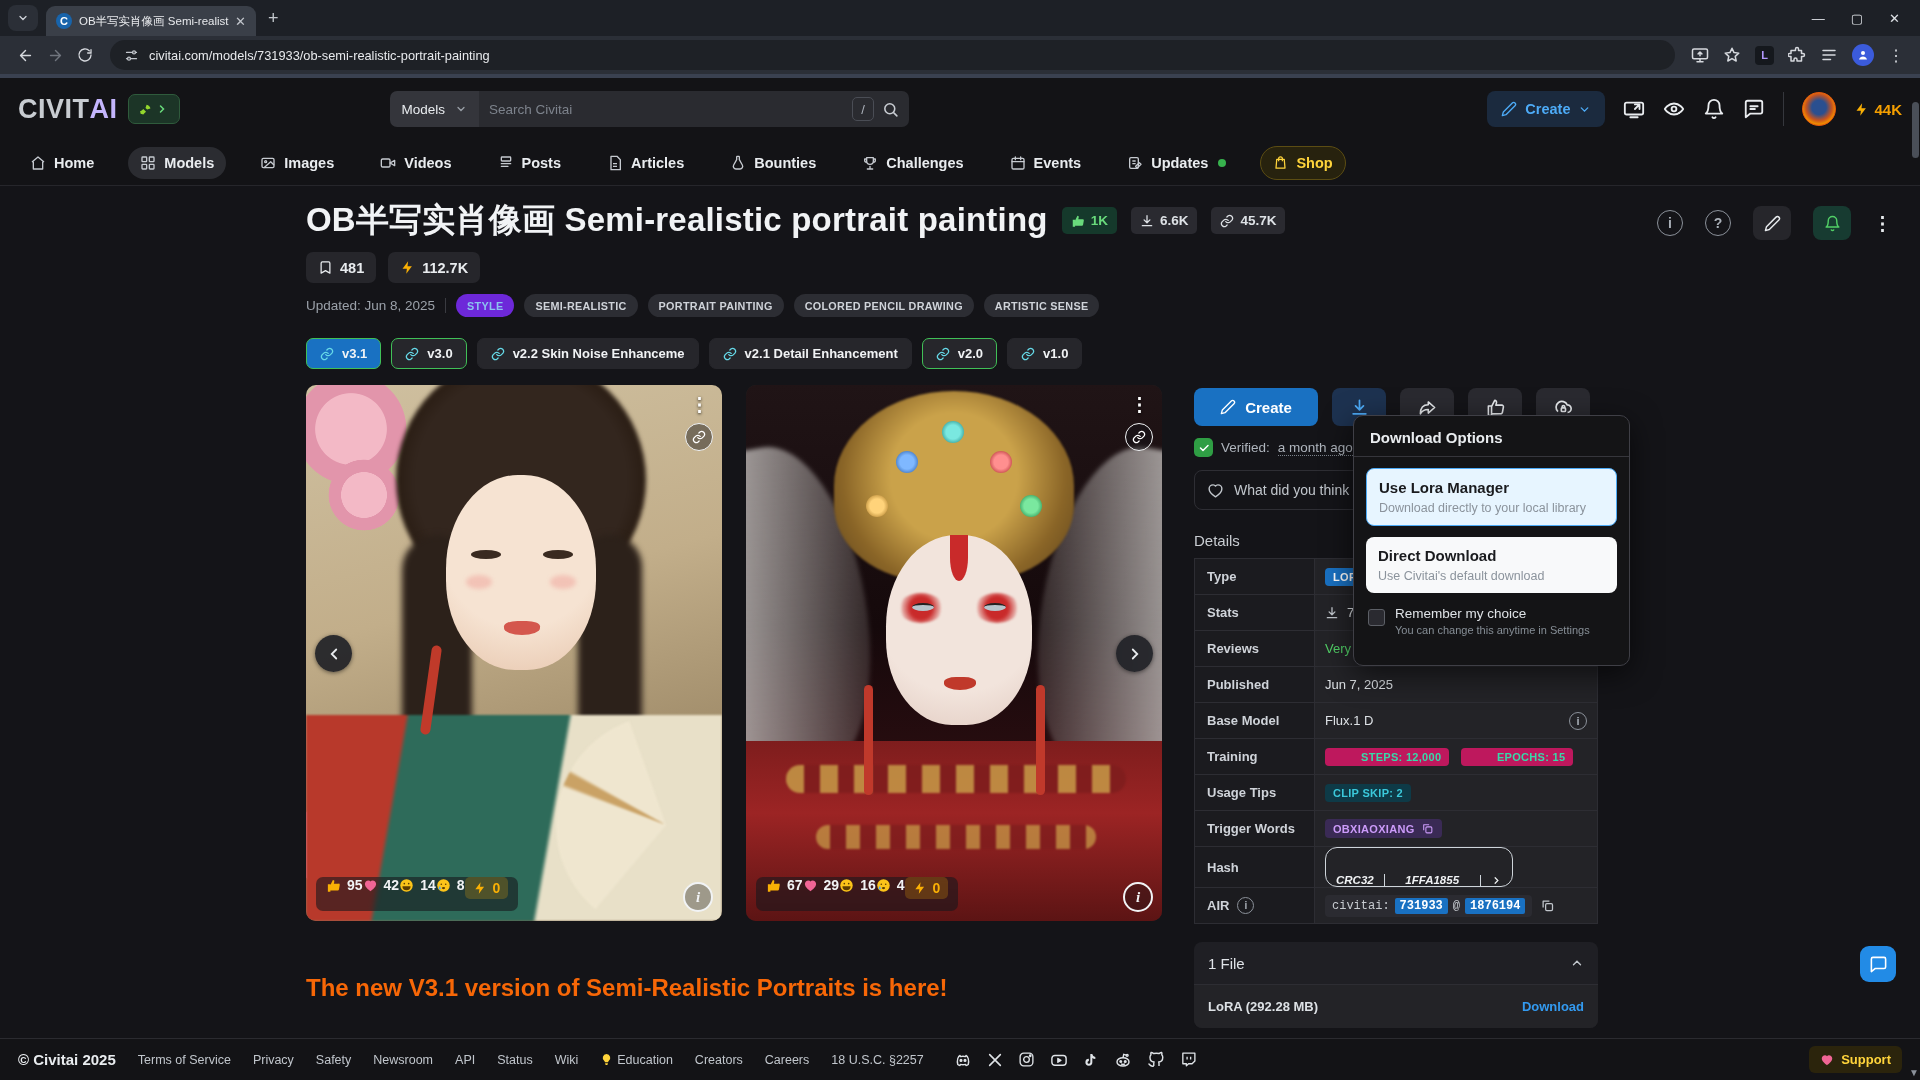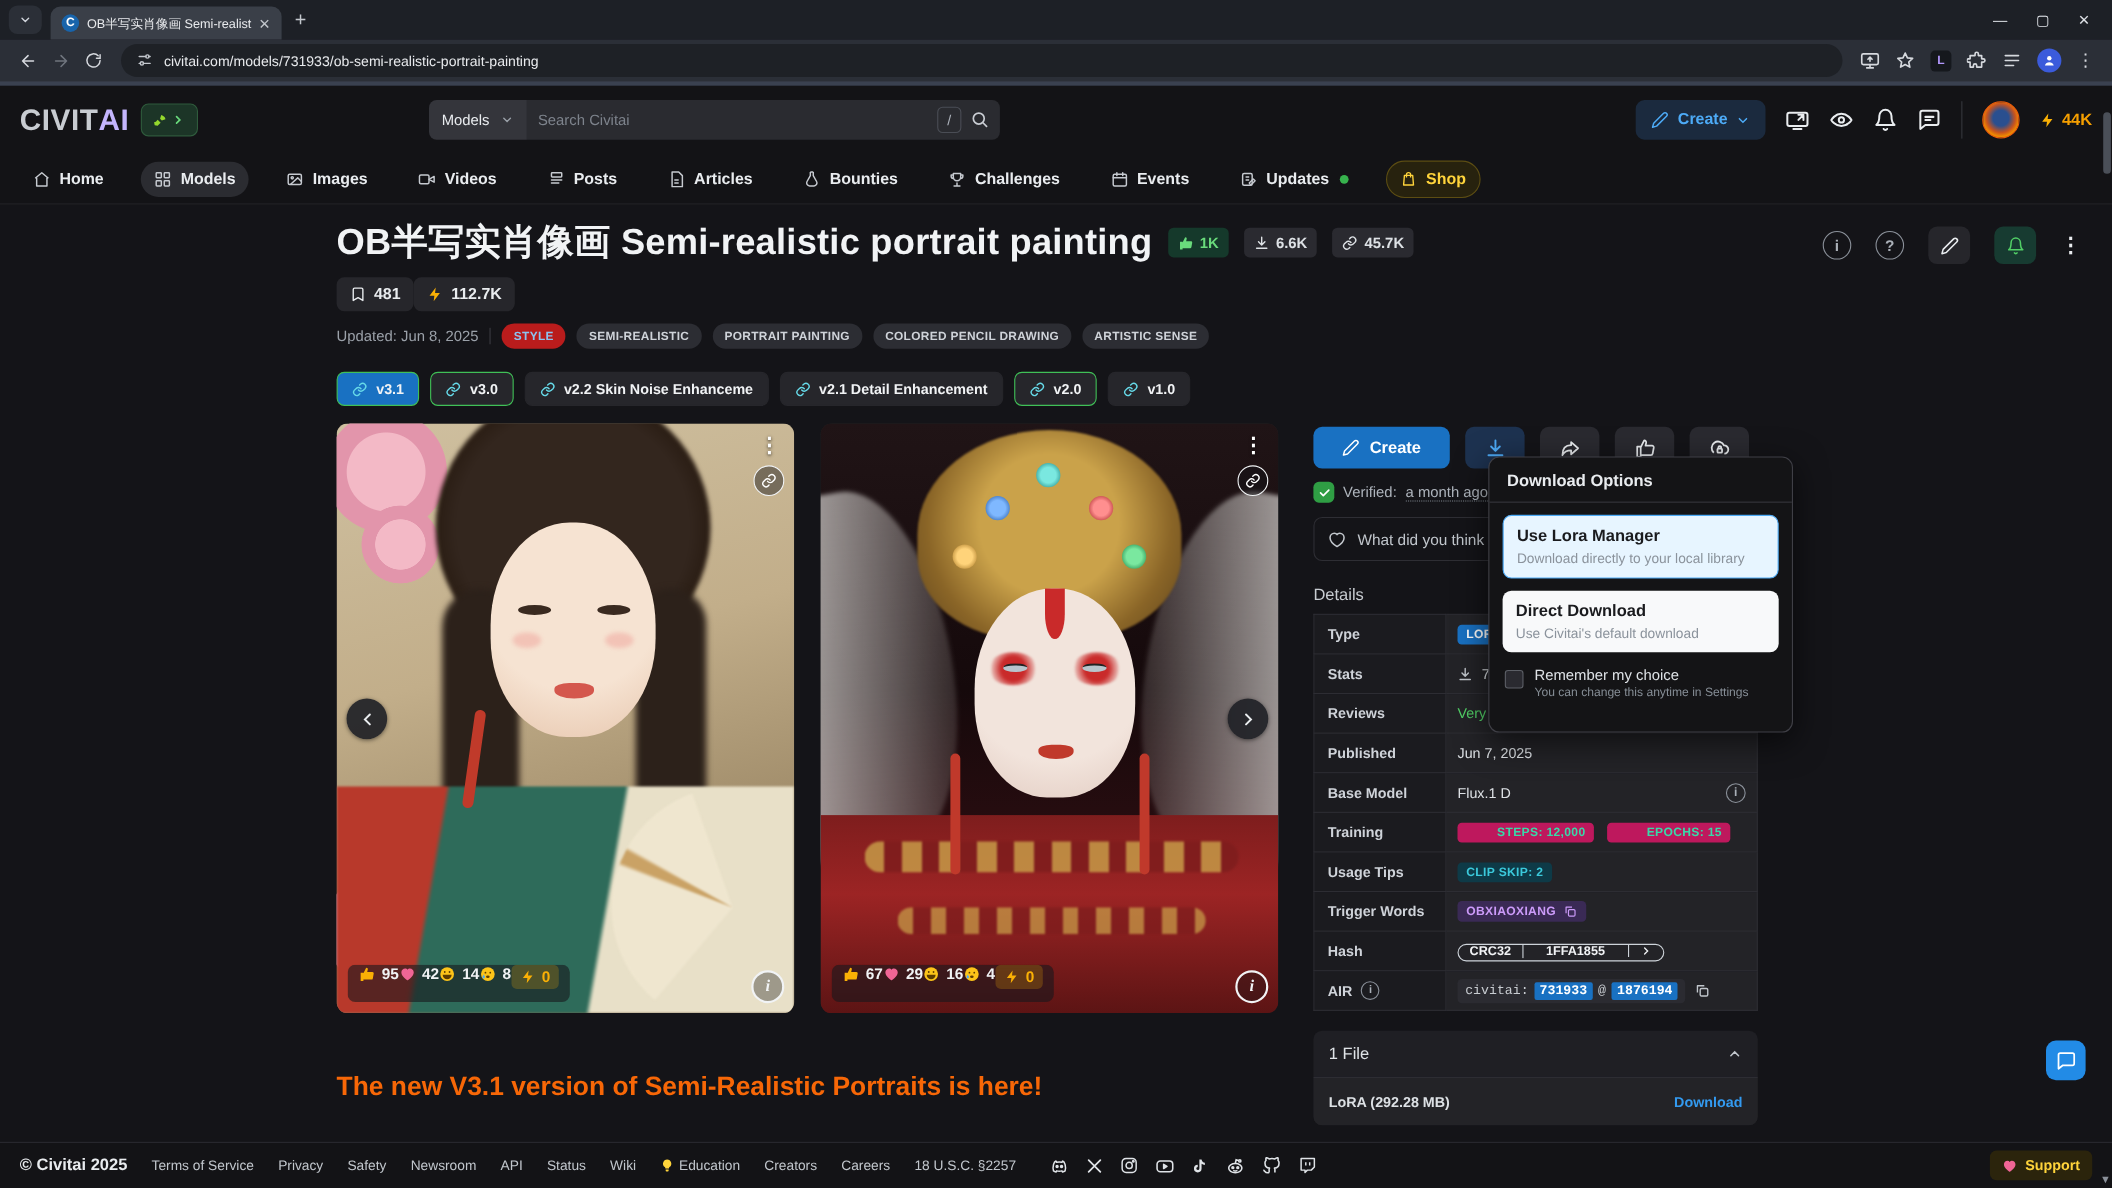--- a/index.html
+++ b/index.html
@@ -59,26 +59,26 @@
 
   .title-row { position:absolute; left:306px; top:12px; display:flex; align-items:center; gap:14px; width:1300px; }
   .page-title { font-size:33px; font-weight:bold; color:#f1f3f5; letter-spacing:.2px; }
   .stat-badge { height:27px; border-radius:5px; background:#2a2a30; display:flex; align-items:center; gap:6px; padding:0 9px; font-size:13.5px; font-weight:bold; color:#dee2e6; }
   .stat-badge.likes { background:#15392b; color:#69db7c; }
   .title-icons { position:absolute; right:28px; top:20px; display:flex; align-items:center; gap:22px; }
   .circ-ic { width:26px; height:26px; border-radius:50%; border:1.6px solid #8b919a; color:#aab0b8; font-size:14px; font-weight:bold; display:flex; align-items:center; justify-content:center; }
   .sq-btn { width:38px; height:34px; border-radius:8px; background:#26262b; display:flex; align-items:center; justify-content:center; color:#e9ecef; }
   .sq-btn.bell-on { background:#173b31; color:#51cf66; }
 
-  .sub-row { position:absolute; left:306px; top:66px; display:flex; gap:0; }
+  .sub-row { position:absolute; left:306px; top:66px; display:flex; gap:12px; }
   .pill-stat { height:31px; background:#26262b; border-radius:7px; display:flex; align-items:center; gap:7px; padding:0 12px; font-weight:bold; font-size:14.5px; color:#e9ecef; }
   .meta-row { position:absolute; left:306px; top:108px; display:flex; align-items:center; gap:10px; }
   .updated { color:#9ba1a9; font-size:13.5px; padding-right:10px; border-right:1px solid #3a3b41; }
   .tag { height:23px; border-radius:12px; background:#2c2d33; color:#cfd3d9; font-size:10.8px; font-weight:bold; display:flex; align-items:center; padding:0 11px; letter-spacing:.3px; }
-  .tag.style { background:#b91c1c; color:#8cc2f0; }
+  .tag.style { background:#6d28d9; color:#8cc2f0; }
 
   .ver-row { position:absolute; left:306px; top:152px; display:flex; gap:10px; }
   .ver-btn { height:31px; border-radius:7px; background:#26262b; border:1.5px solid #26262b; display:flex; align-items:center; gap:8px; padding:0 13px; color:#f1f3f5; font-size:13px; font-weight:bold; }
   .ver-btn .ic { color:#66d9e8; }
   .ver-btn.sel { background:#1971c2; border-color:#40c057; }
   .ver-btn.gb { border-color:#40c057; }
 
   
   .card { position:absolute; top:199px; width:416px; height:536px; border-radius:10px; overflow:hidden; background:#222; }
   .card.c1 { left:306px; } .card.c2 { left:746px; }
@@ -151,21 +151,21 @@
   td.lbl { width:120px; background:#1b1b1f; color:#cfd3d9; font-weight:bold; padding-left:12px; }
   td.val { background:#232327; color:#dde1e5; padding:0 10px; }
   .badge { display:inline-flex; align-items:center; border-radius:4px; font-size:11px; font-weight:bold; padding:3px 8px; letter-spacing:.3px; }
   .b-blue { background:#1971c2; color:#fff; }
   .b-teal { background:#be185d; color:#38d9a9; margin-right:8px;padding-left:36px; }
   .b-cyan { background:#0e3a47; color:#3bc9db; }
   .b-purple { background:#3a2a55; color:#cc9bfa; gap:6px; }
   .valflex { display:flex; align-items:center; gap:8px; }
   .rev-green { color:#51cf66; }
   .row-info { margin-left:auto; }
-  .hash-group { display:inline-flex; align-items:flex-start; border:1.4px solid #ced4da; border-radius:12px; overflow:hidden; height:16px; }
+  .hash-group { display:inline-flex; align-items:flex-end; border:1.4px solid #ced4da; border-radius:12px; overflow:hidden; height:40px;font-style:italic; }
   .hash-seg { display:flex; align-items:center; padding:0 10px; font-size:11.5px; font-weight:bold; color:#f1f3f5; }
   .hash-seg + .hash-seg { border-left:1.4px solid #ced4da; }
   .air-code { display:inline-flex; align-items:center; gap:5px; background:#2b2b31; border-radius:4px; padding:3px 7px; font-family:"Liberation Mono",monospace; font-size:12px; color:#c8ccd1; }
   .air-num { background:#1971c2; color:#fff; padding:1px 5px; border-radius:2px; font-weight:bold; }
   .filecard { margin-top:18px; background:#1f1f24; border-radius:8px; overflow:hidden; }
   .filecard-head { height:42px; display:flex; align-items:center; justify-content:space-between; padding:0 14px; font-size:15px; color:#dfe3e7; }
   .filerow { border-top:1px solid #2d2d33; height:44px; display:flex; align-items:center; justify-content:space-between; padding:0 14px; background:#232327; }
   .filename { font-size:13px; font-weight:bold; color:#dde1e5; }
   .dl-link { font-size:13px; font-weight:bold; color:#339af0; }
 

